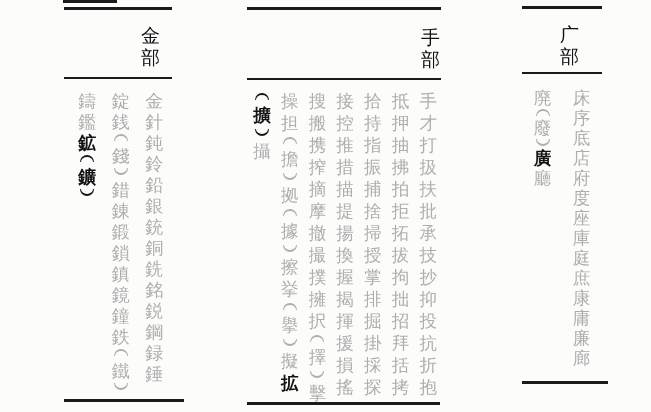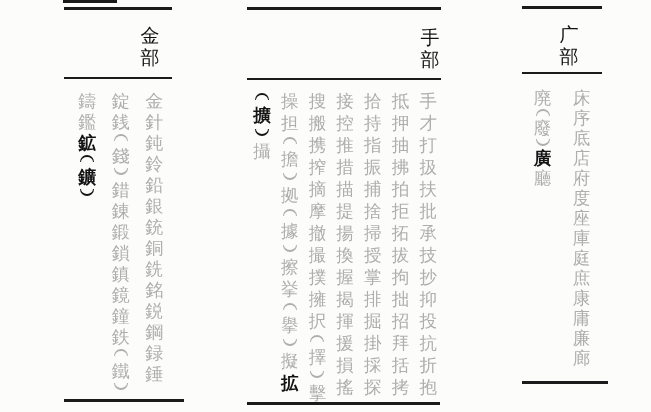--- a/index.html
+++ b/index.html
@@ -27,21 +27,21 @@
   .s3 .rule.bot{top:381px;height:3px;width:86px;}
 
   .edge-mark{position:absolute;left:63px;top:0;width:54px;height:3px;background:#1b1b1b;}
 
   .hdr{
     position:absolute;
     width:20px;
     font-size:19px;line-height:21.5px;
     color:#111;
     word-break:break-all;
-    text-align:center;
+    text-align:right;
     letter-spacing:0;
   }
   .s1 .hdr{right:14px;top:25px;}
   .s2 .hdr{right:1px;top:27px;}
   .s3 .hdr{right:23px;top:24px;}
 
   .body{
     position:absolute;
     display:flex;
     flex-direction:row-reverse;

